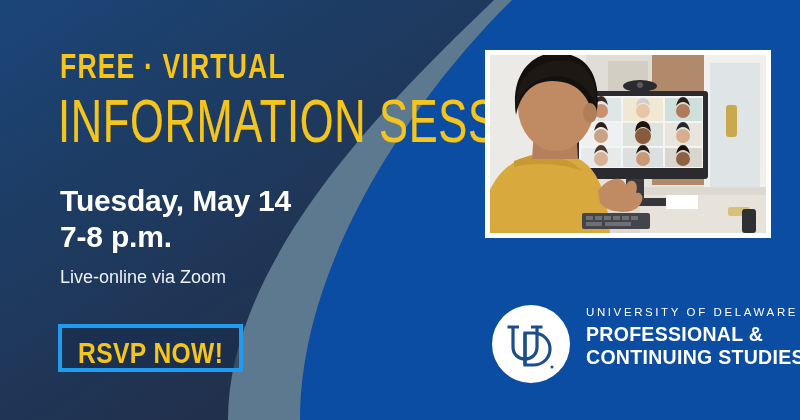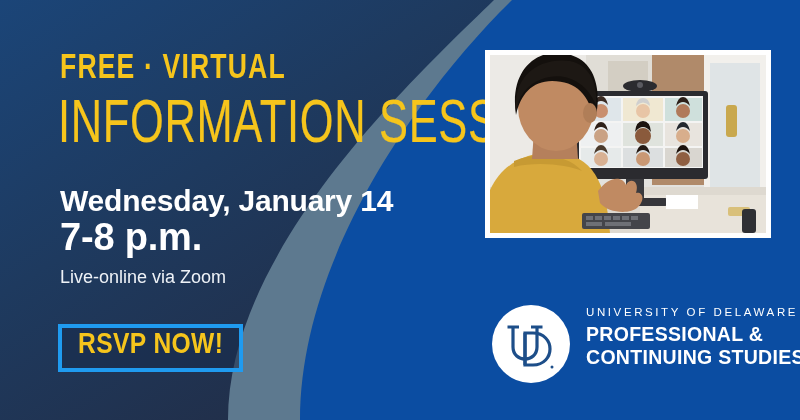--- a/index.html
+++ b/index.html
@@ -78,21 +78,21 @@
     line-height: 38px;
     font-weight: 700;
     letter-spacing: -0.2px;
     white-space: nowrap;
   }
   .time-line {
     position: absolute;
     left: 2px;
     top: 218px;
     color: #ffffff;
-    font-size: 38px;
+    font-size: 30px;
     line-height: 38px;
     font-weight: 700;
     letter-spacing: -0.2px;
     white-space: nowrap;
   }
   .platform-line {
     position: absolute;
     left: 2px;
     top: 262px;
     color: #eef2f7;
@@ -107,21 +107,21 @@
   .cta {
     position: absolute;
     left: 0px;
     top: 324px;
     width: 185px;
     height: 48px;
     border: 4px solid #1f9bf0;
     background: rgba(23, 44, 76, 0.55);
     box-sizing: border-box;
     display: flex;
-    align-items: flex-start;
+    align-items: flex-end;
     justify-content: center;
     cursor: pointer;
   }
   .cta-label {
     color: #f6c51c;
     font-size: 30px;
     line-height: 30px;
     font-weight: 700;
     letter-spacing: 0.5px;
     transform: scaleX(0.82);
@@ -207,21 +207,21 @@
     </defs>
 
     <path d="M 0,0 L 512,0 C 430,80 300,250 300,420 L 0,420 Z" fill="#5d798f"></path>
 
     <path d="M 0,0 L 494,0 C 412,80 228,250 228,420 L 0,420 Z" fill="url(#navyGrad)"></path>
   </svg>
 
   <div class="left-col">
     <div class="eyebrow">FREE · VIRTUAL</div>
     <div class="headline">INFORMATION SESSION</div>
-    <div class="date-line">Wednesday, January 14</div>
+    <div class="date-line">Tuesday, May 14</div>
     <div class="time-line">7-8 p.m.</div>
     <div class="platform-line">Live-online via Zoom</div>
 
     <div class="cta">
       <span class="cta-label">RSVP NOW!</span>
     </div>
   </div>
 
   <div class="photo-frame">
     <div class="photo">

